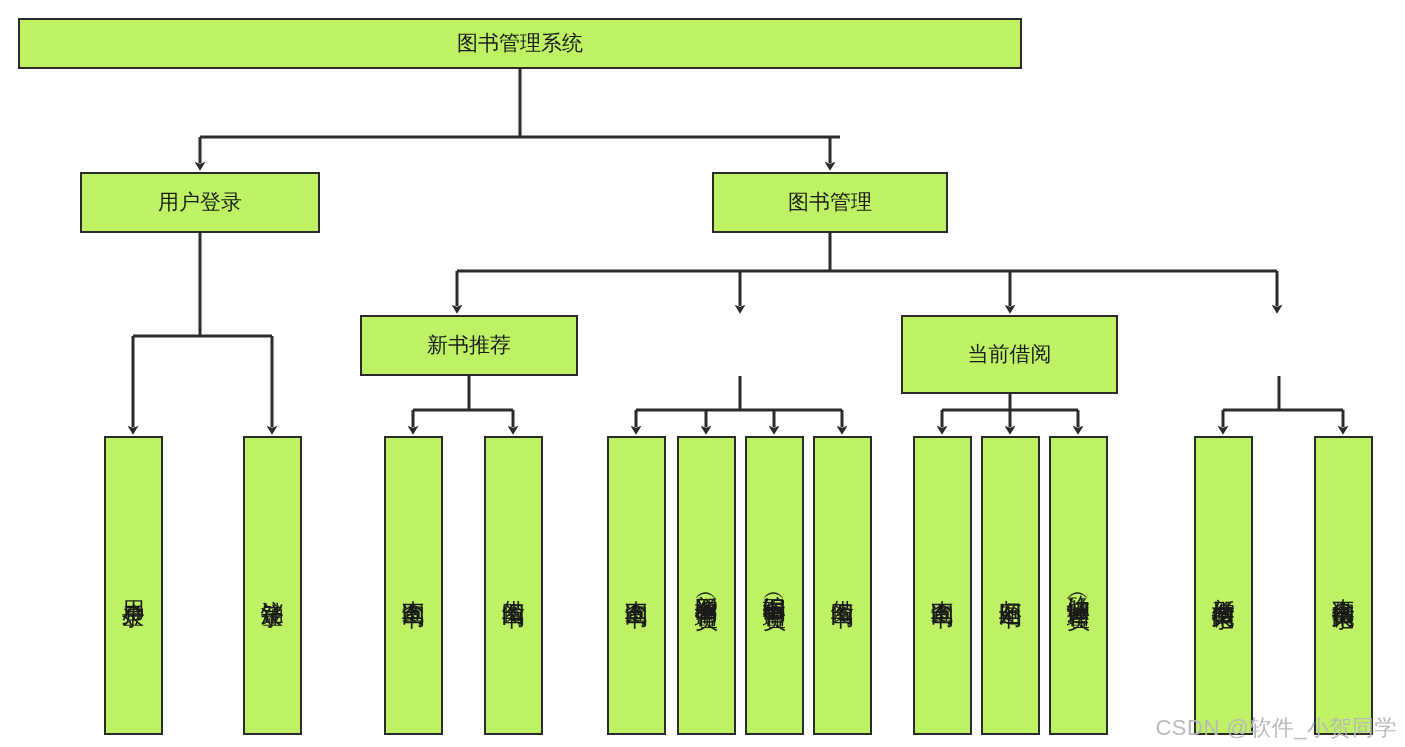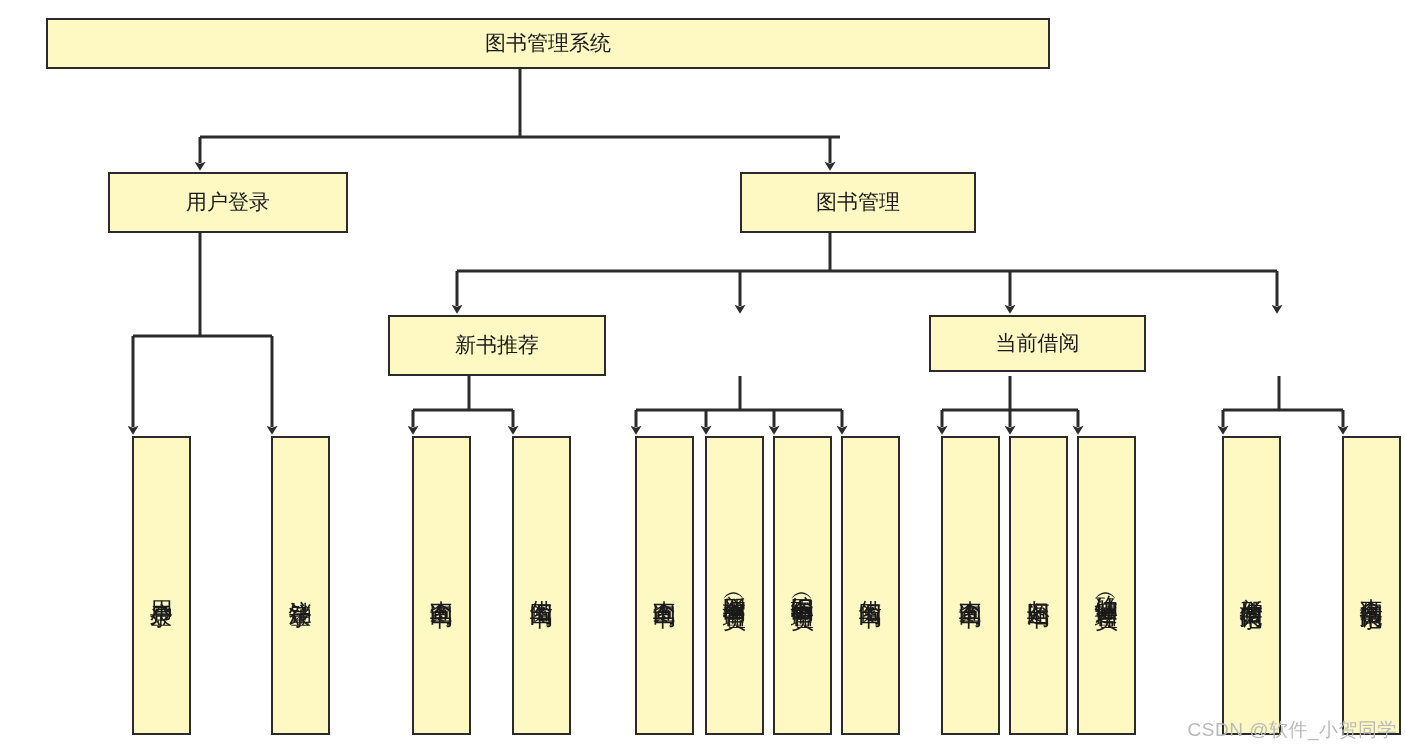--- a/index.html
+++ b/index.html
@@ -2,27 +2,26 @@
 <html><head>
 <meta charset="utf-8">
 <style>
   html,body{margin:0;padding:0;background:#ffffff;}
   body{font-family:"Liberation Sans","DejaVu Sans",sans-serif;}
   #canvas{position:relative;width:1405px;height:747px;background:#ffffff;overflow:hidden;}
   #wires{position:absolute;left:0;top:0;width:1405px;height:747px;}
   .node{
     position:absolute;
     box-sizing:border-box;
-    background:#fef9c3;
+    background:#bef264;
     border:2px solid #2b2b2b;
     display:flex;
     align-items:center;
     justify-content:center;
     color:#1a1a1a;
-    margin-left:28px;
   }
   .node .lbl{
     display:block;
     text-align:center;
     line-height:1.18;
     white-space:pre;
   }
   .h-node .lbl{font-size:21px;}
   .root .lbl{font-size:21px;}
   .v-node{padding:6px 2px;}
@@ -31,21 +30,21 @@
     text-orientation:upright;
     font-size:23px;
     line-height:1.06;
     letter-spacing:2px;
     white-space:pre;
   }
   .watermark{
     position:absolute;
     right:8px;
     bottom:4px;
-    font-size:19px;
+    font-size:22px;
     color:#b9b9b9;
     letter-spacing:0.5px;
     white-space:pre;
     pointer-events:none;
   }
 </style>
 </head>
 <body>
 
 <div id="canvas">
@@ -107,21 +106,21 @@
   <div class="node h-node" style="left:80px;top:172px;width:240px;height:61px;">
     <span class="lbl">用户登录</span>
   </div>
   <div class="node h-node" style="left:360px;top:315px;width:218px;height:61px;">
     <span class="lbl">新书推荐</span>
   </div>
 
   <div class="node h-node" style="left:712px;top:172px;width:236px;height:61px;">
     <span class="lbl">图书管理</span>
   </div>
-  <div class="node h-node" style="left:901px;top:315px;width:217px;height:57px;">
+  <div class="node h-node" style="left:901px;top:315px;width:217px;height:79px;">
     <span class="lbl">当前借阅</span>
   </div>
 
   <div class="node v-node" style="left:104px;top:436px;width:59px;height:299px;">
     <span class="lbl">用户登录</span>
   </div>
   <div class="node v-node" style="left:243px;top:436px;width:59px;height:299px;">
     <span class="lbl">注销登录</span>
   </div>
 

